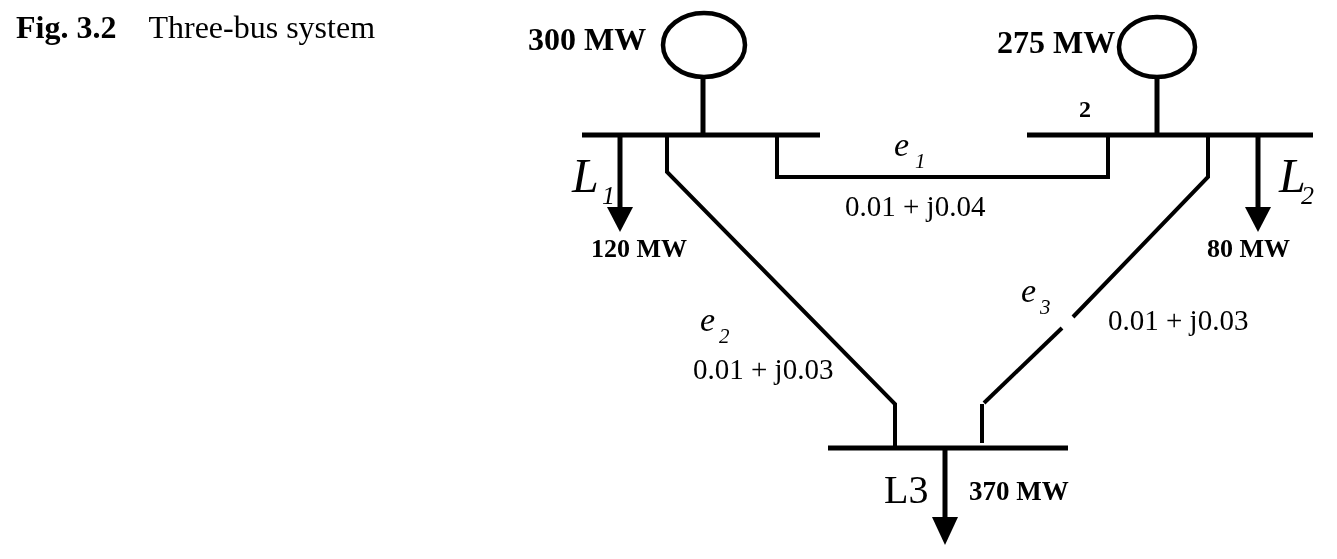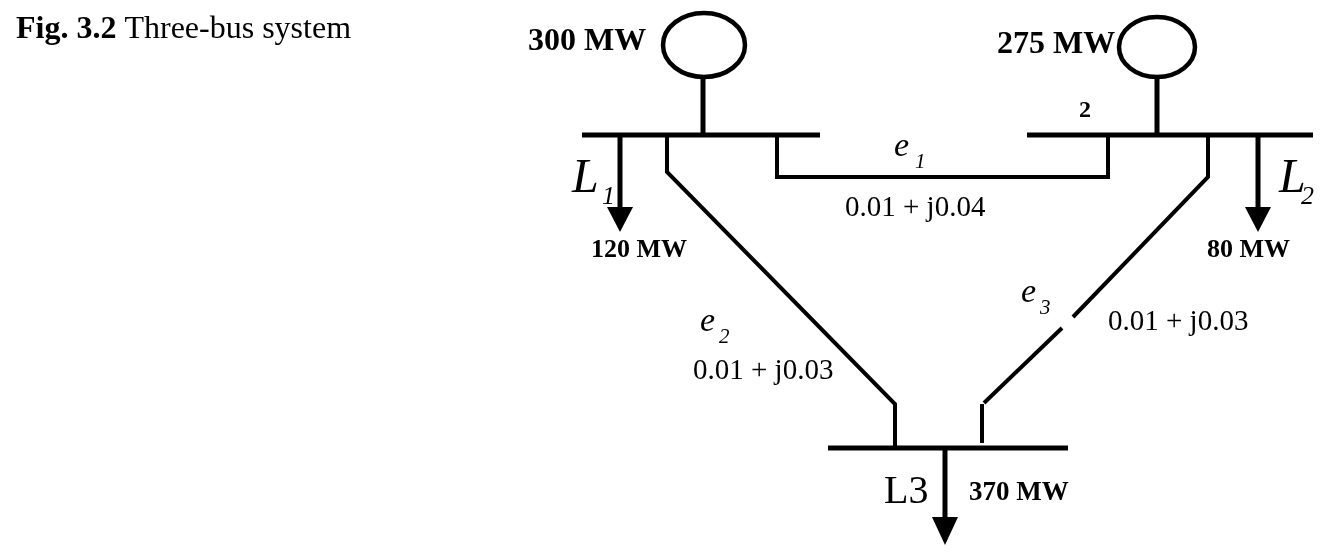--- a/index.html
+++ b/index.html
@@ -12,21 +12,21 @@
     font-family: "Liberation Serif", serif;
     color: #000;
   }
   .caption {
     position: absolute;
     left: 16px;
     top: 9px;
     font-size: 32px;
     white-space: nowrap;
   }
-  .cap-label { font-weight: bold; margin-right: 8px; }
+  .cap-label { font-weight: bold; margin-right: 32px; }
   .diagram-svg { position: absolute; left: 0; top: 0; }
 
   
   .bus   { stroke: #000; stroke-width: 5; }
   .stem  { stroke: #000; stroke-width: 5; }
   .gen   { fill: none; stroke: #000; stroke-width: 4.5; }
   .wire  { fill: none; stroke: #000; stroke-width: 4; stroke-linejoin: miter; }
   .shaft { stroke: #000; stroke-width: 5; }
   .head  { fill: #000; stroke: none; }
 

